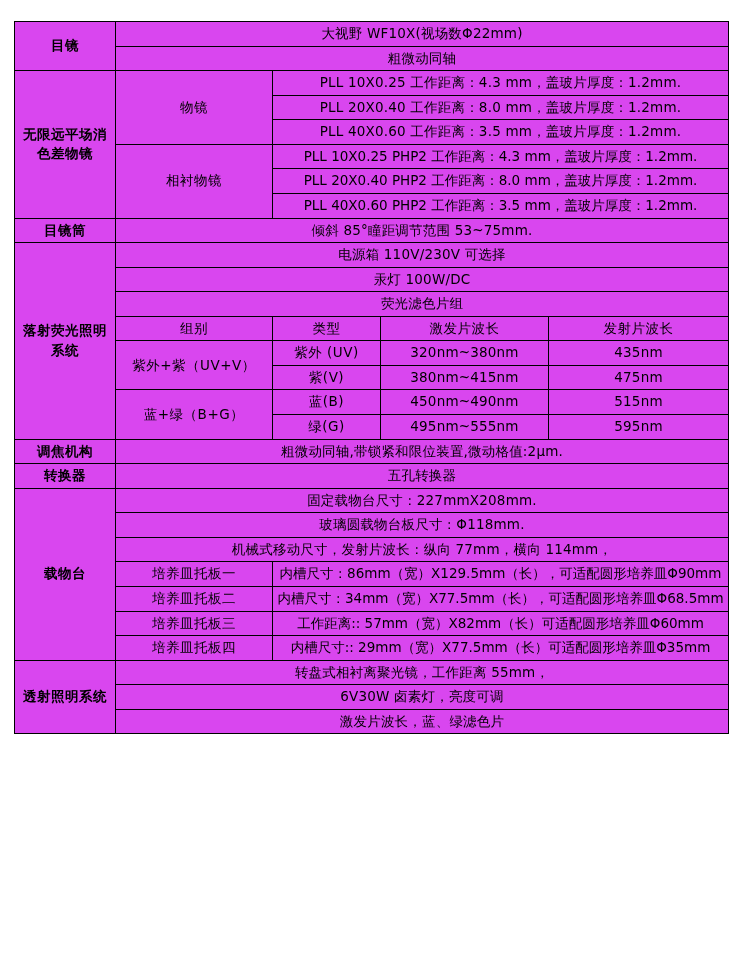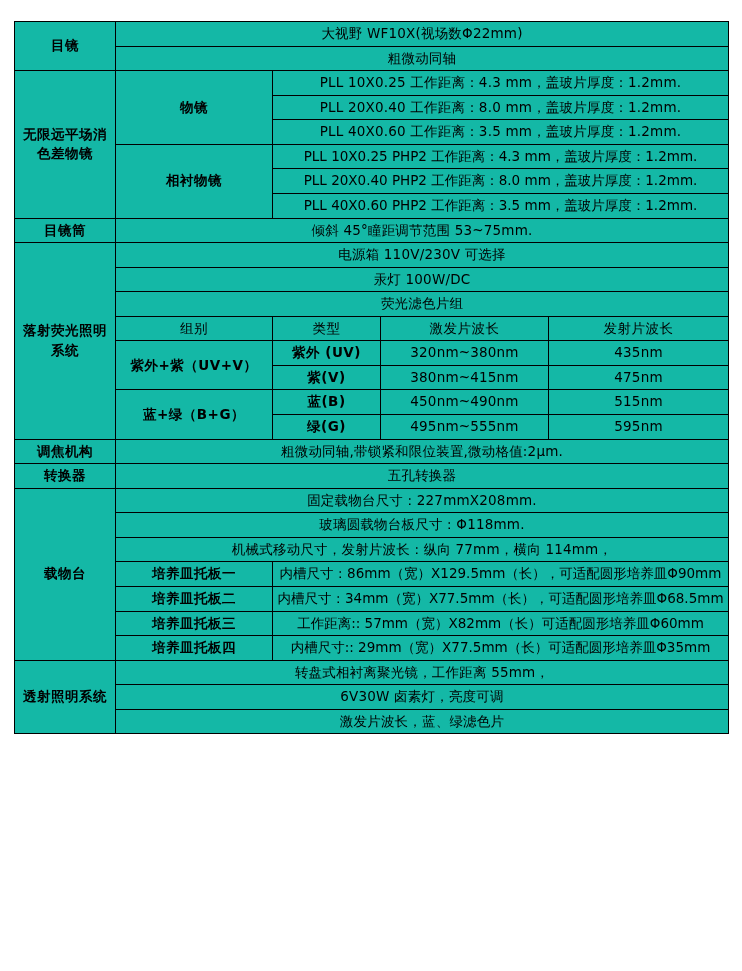--- a/index.html
+++ b/index.html
@@ -17,38 +17,38 @@
   #spec-wrap {
     position: absolute;
     left: 14px;
     top: 21px;
     width: 714px;
   }
   table.spec {
     border-collapse: collapse;
     width: 714px;
     table-layout: fixed;
-    background: #14b8a6;
+    background: #d946ef;
   }
   table.spec td {
     border: 1px solid #000000;
     padding: 2px 4px;
     text-align: center;
     vertical-align: middle;
     font-size: 13.5px;
     line-height: 1.45;
     color: #000000;
   }
   td.cat {
     font-weight: bold;
     font-size: 14.5px;
     letter-spacing: 0.5px;
   }
   td.sub {
-    font-weight: bold;
+    font-weight: normal;
     font-size: 14.5px;
     letter-spacing: 0.5px;
   }
   td.hdr {
     font-weight: normal;
     font-size: 14.5px;
     letter-spacing: 0.5px;
   }
   td.val {
     font-size: 13.5px;
@@ -102,21 +102,21 @@
     </tr>
     <tr>
       <td class="valsm" colspan="3">PLL 20X0.40 PHP2 工作距离：8.0 mm，盖玻片厚度：1.2mm.</td>
     </tr>
     <tr>
       <td class="valsm" colspan="3">PLL 40X0.60 PHP2 工作距离：3.5 mm，盖玻片厚度：1.2mm.</td>
     </tr>
 
     <tr>
       <td class="cat">目镜筒</td>
-      <td class="val" colspan="4">倾斜 45°瞳距调节范围 53~75mm.</td>
+      <td class="val" colspan="4">倾斜 85°瞳距调节范围 53~75mm.</td>
     </tr>
 
     <tr>
       <td class="cat cat-cell-tall" rowspan="8">落射荧光照明系统</td>
       <td class="val" colspan="4">电源箱  110V/230V 可选择</td>
     </tr>
     <tr>
       <td class="val" colspan="4">汞灯 100W/DC</td>
     </tr>
     <tr>

